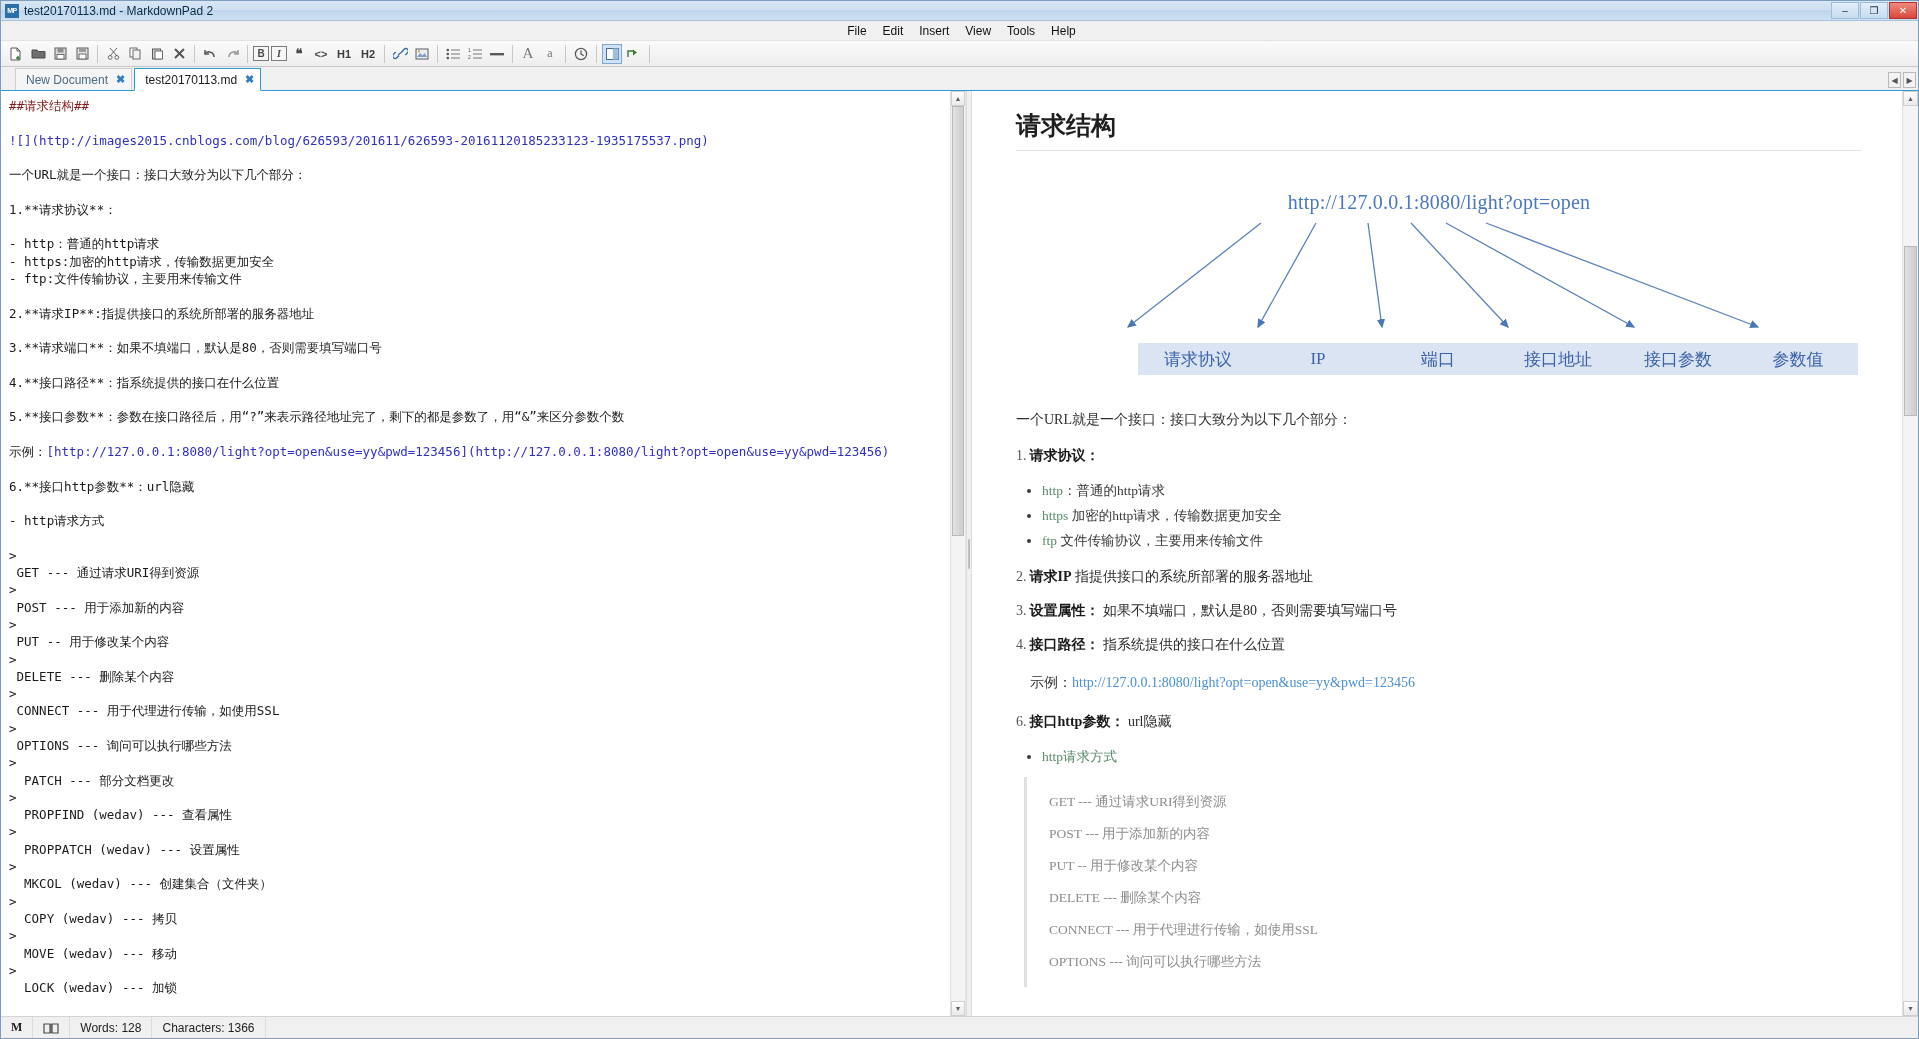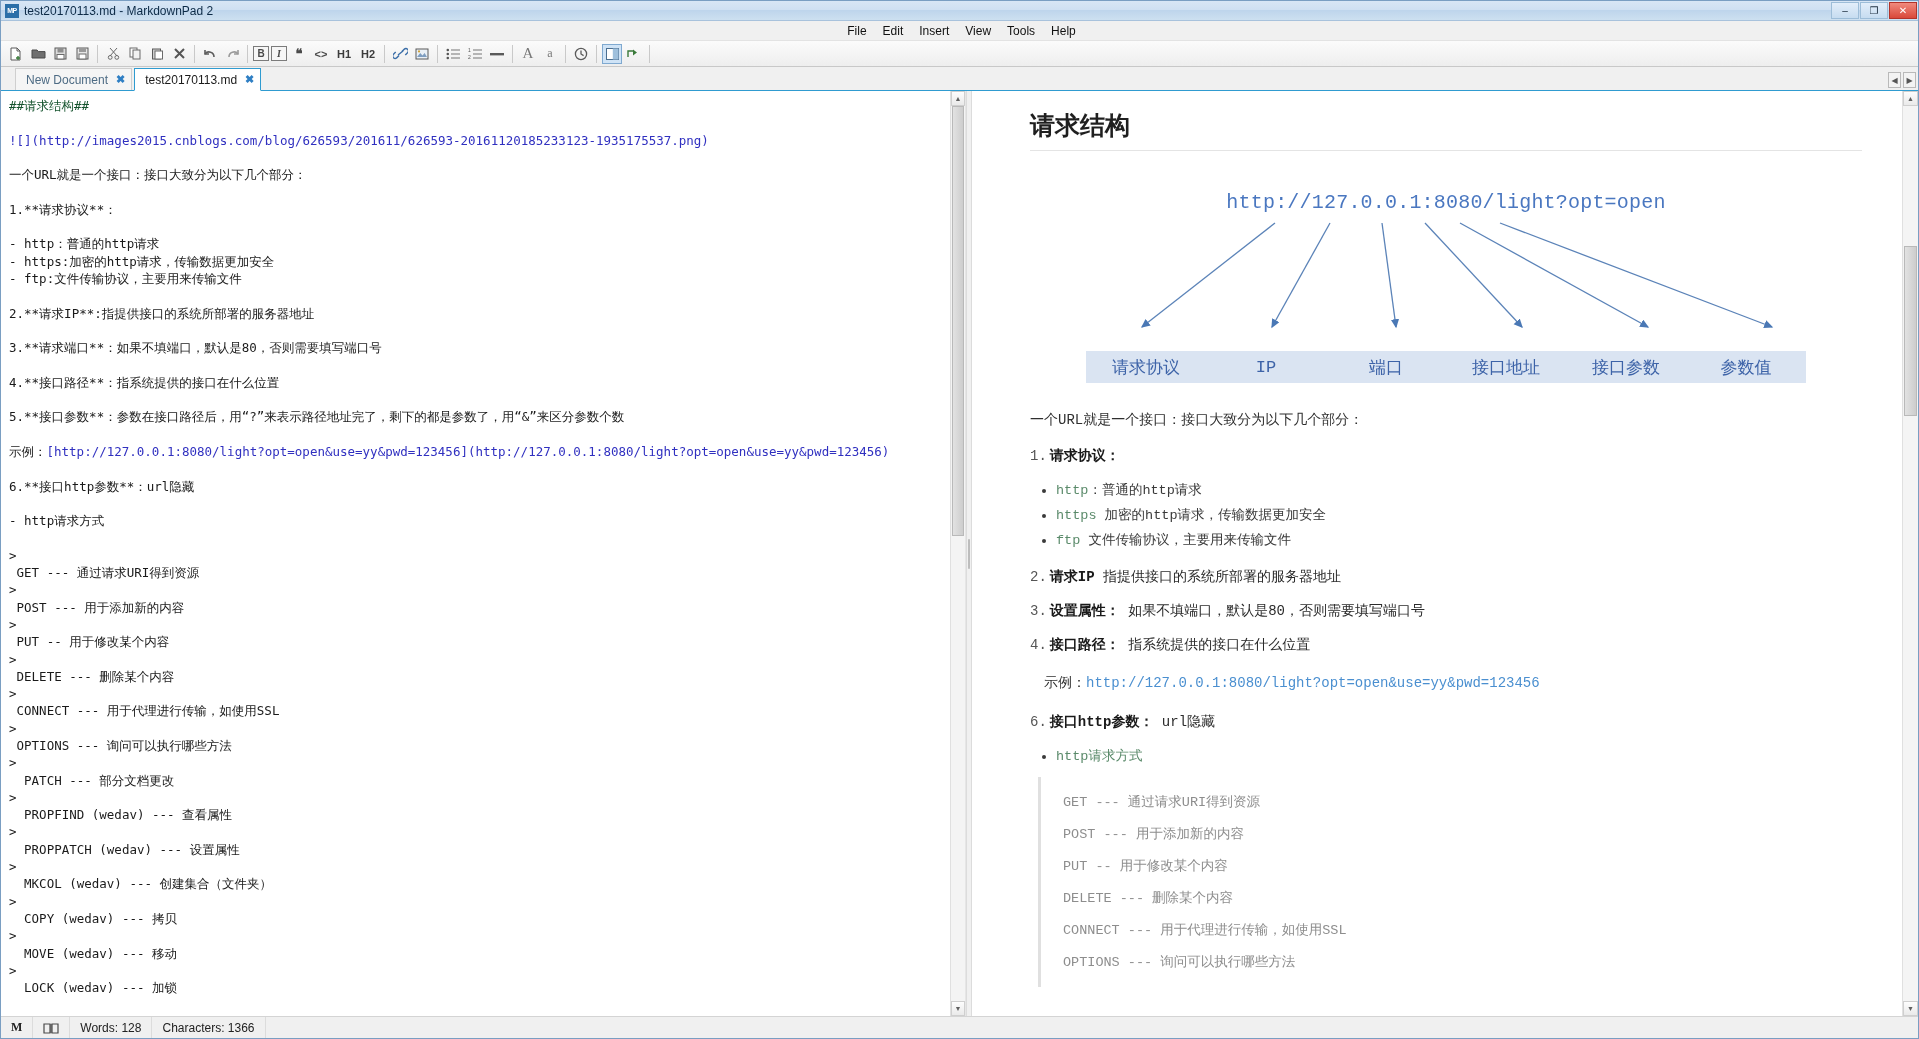--- a/index.html
+++ b/index.html
@@ -163,21 +163,21 @@
     padding: 6px 0 0 8px;
     overflow: hidden;
     font-family: "DejaVu Sans Mono", monospace;
     font-size: 12.5px;
     line-height: 17.3px;
     color: #1a1a1a;
     white-space: pre-wrap;
     word-break: break-all;
   }
   .ed-line { min-height: 17.3px; }
-  .ed-head { color: #14532d; }
+  .ed-head { color: #7f1d1d; }
   .ed-link { color: #3030c0; }
   .ed-blank { height: 17.3px; }
 
   
   .ed-scroll {
     width: 15px; flex: 0 0 15px;
     background: #f0f0f0;
     border-left: 1px solid #e0e0e0;
     display: flex; flex-direction: column;
     position: relative;
@@ -209,22 +209,22 @@
   }
 
   
   .preview-pane {
     flex: 1 1 auto; display: flex; min-width: 0;
     background: #ffffff;
   }
   .preview-body {
     flex: 1 1 auto;
     overflow: hidden;
-    padding: 18px 40px 0 58px;
-    font-family: Liberation Mono, monospace;
+    padding: 18px 40px 0 44px;
+    font-family: Liberation Serif, serif;
     color: #2b2b2b;
     min-width: 0;
   }
   .pv-h2 {
     font-size: 25px;
     font-weight: bold;
     color: #1f1f1f;
     margin: 0 0 6px 0;
     padding-bottom: 8px;
     border-bottom: 1px solid #e4e4e4;
@@ -239,22 +239,22 @@
   .diagram svg { position: absolute; left: 0; top: 0; }
   .diag-url {
     position: absolute;
     top: 26px; left: 0; right: 0;
     text-align: center;
     font-size: 20px;
     color: #4a77c0;
     letter-spacing: 0.2px;
   }
   .diag-boxes {
-    position: absolute; bottom: 10px; left: 4px; right: 4px;
-    display: flex; justify-content: center;
+    position: absolute; bottom: 18px; left: 4px; right: 4px;
+    display: flex; justify-content: flex-end;
   }
   .diag-box {
     width: 120px; height: 32px;
     background: #dae4f2;
     display: flex; align-items: center; justify-content: center;
     font-size: 17px; color: #3d63a8;
   }
 
   .pv-p {
     font-size: 14px; line-height: 1.6;

